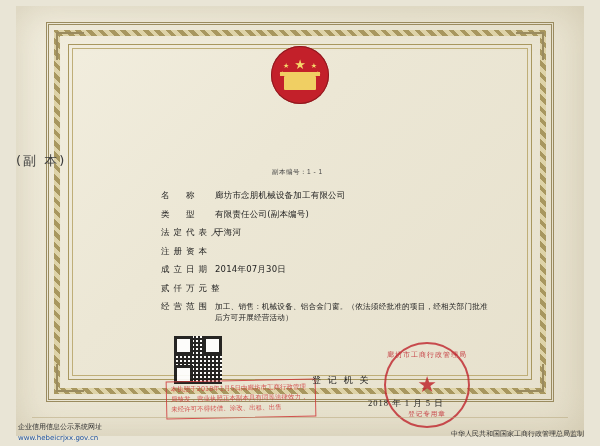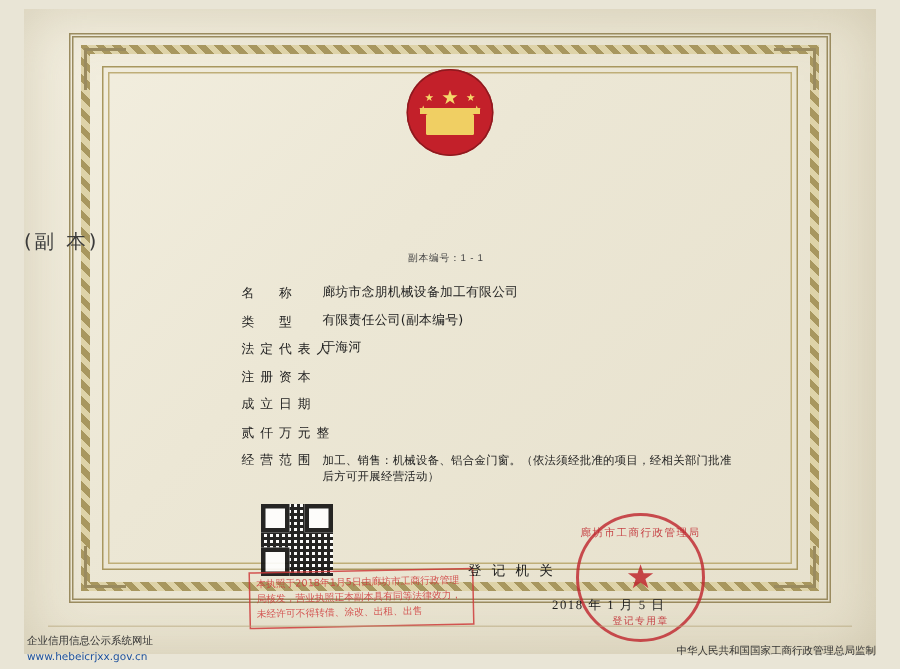--- a/index.html
+++ b/index.html
@@ -379,20 +379,21 @@
       </div>
       <div class="row">
         <div class="lbl">法定代表人</div>
         <div class="val">于海河</div>
       </div>
       <div class="row">
         <div class="lbl">注册资本</div>
       </div>
       <div class="row">
         <div class="lbl">成立日期</div>
+        <div class="val">2014年07月30日</div>
       </div>
       <div class="row">
         <div class="lbl">贰仟万元整</div>
         <div class="val"></div>
       </div>
       <div class="row">
         <div class="lbl">经营范围</div>
         <div class="val small">加工、销售：机械设备、铝合金门窗。（依法须经批准的项目，经相关部门批准后方可开展经营活动）</div>
       </div>
     </div>

